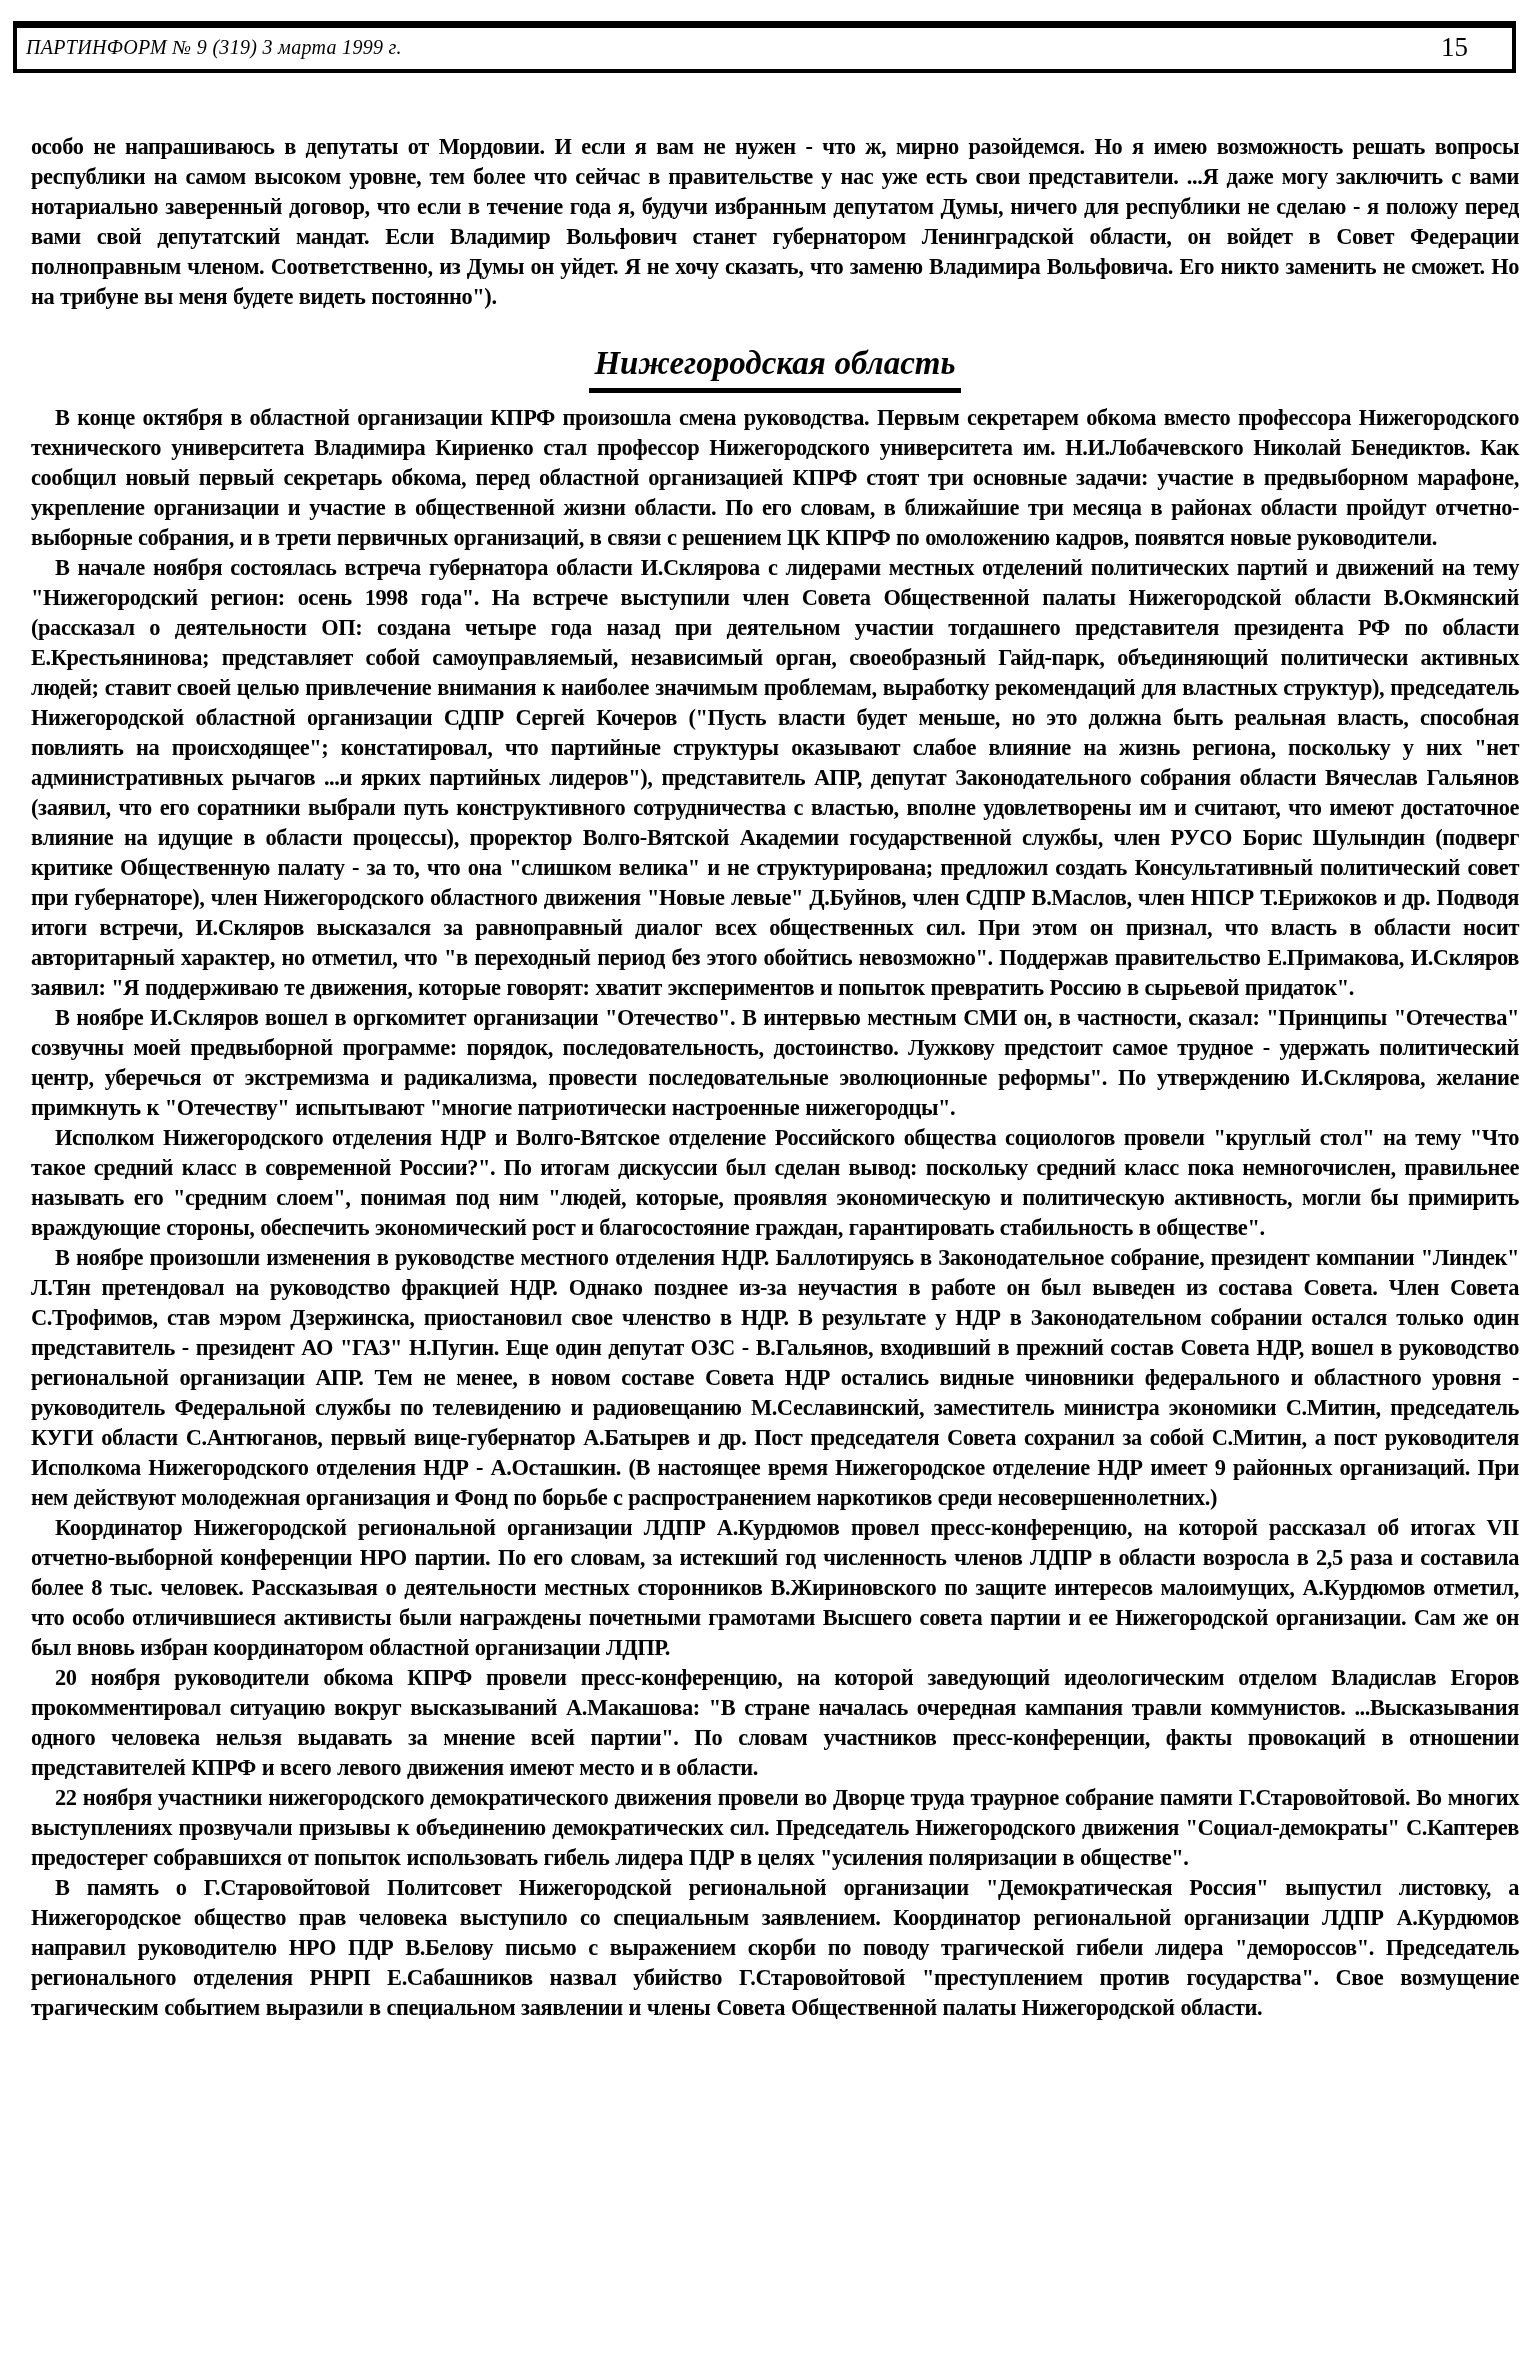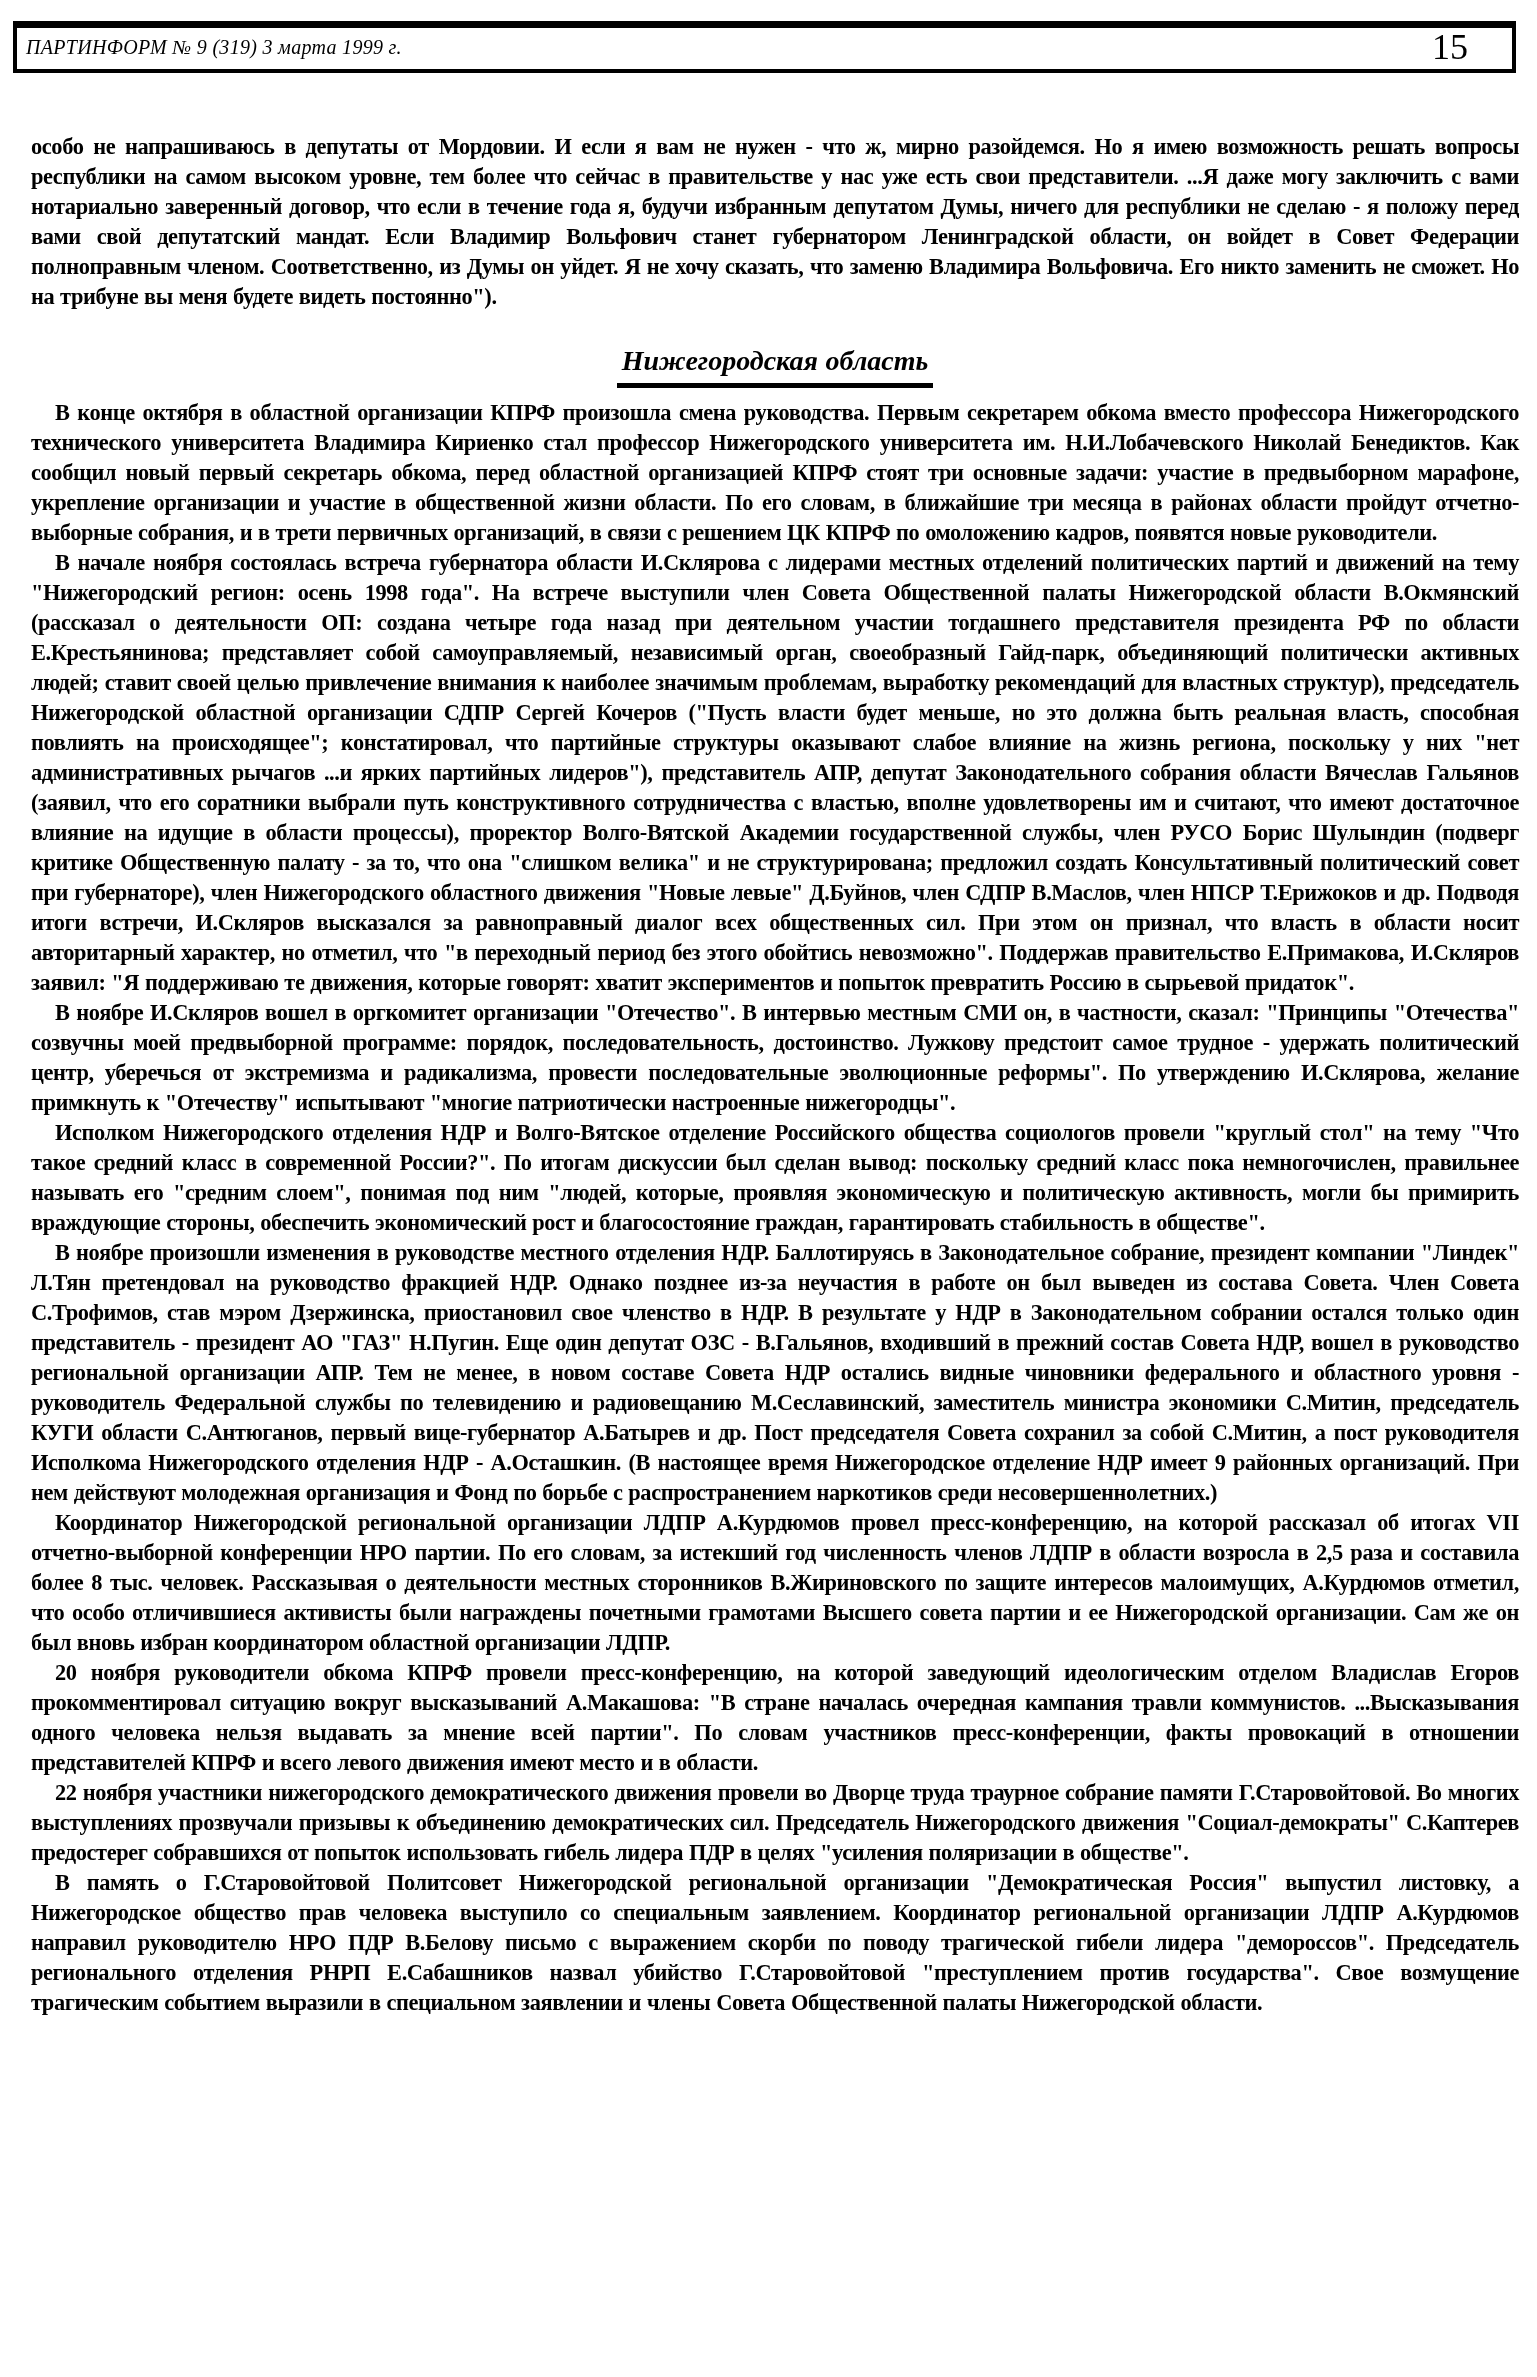--- a/index.html
+++ b/index.html
@@ -23,21 +23,21 @@
     padding: 0 44px 2.6px 9px;
     box-sizing: content-box;
   }
   .masthead-title {
     font-style: italic;
     font-size: 20px;
     letter-spacing: 0.3px;
     white-space: nowrap;
   }
   .masthead-page-number {
-    font-size: 36px;
+    font-size: 27px;
     font-style: normal;
   }
   .article {
     margin: 59px 18px 2px 31px;
     text-align: justify;
     font-weight: bold;
     font-size: 22.4px;
     line-height: 30px;
     letter-spacing: -0.4px;
     word-spacing: 0.6px;
@@ -49,21 +49,21 @@
   .article p.no-indent { text-indent: 0; }
   .section-heading-wrap {
     text-align: center;
     margin: 33px 0 10.2px 0;
     line-height: normal;
   }
   .section-heading {
     display: inline-block;
     font-style: italic;
     font-weight: bold;
-    font-size: 28px;
+    font-size: 33px;
     letter-spacing: 0;
     border-bottom: 5.1px solid #000;
     padding: 0 5.1px 6.4px 5.1px;
   }
 </style>
 </head>
 <body>
 
 <header class="masthead">
   <span class="masthead-title">ПАРТИНФОРМ № 9 (319)  3 марта 1999 г.</span>

